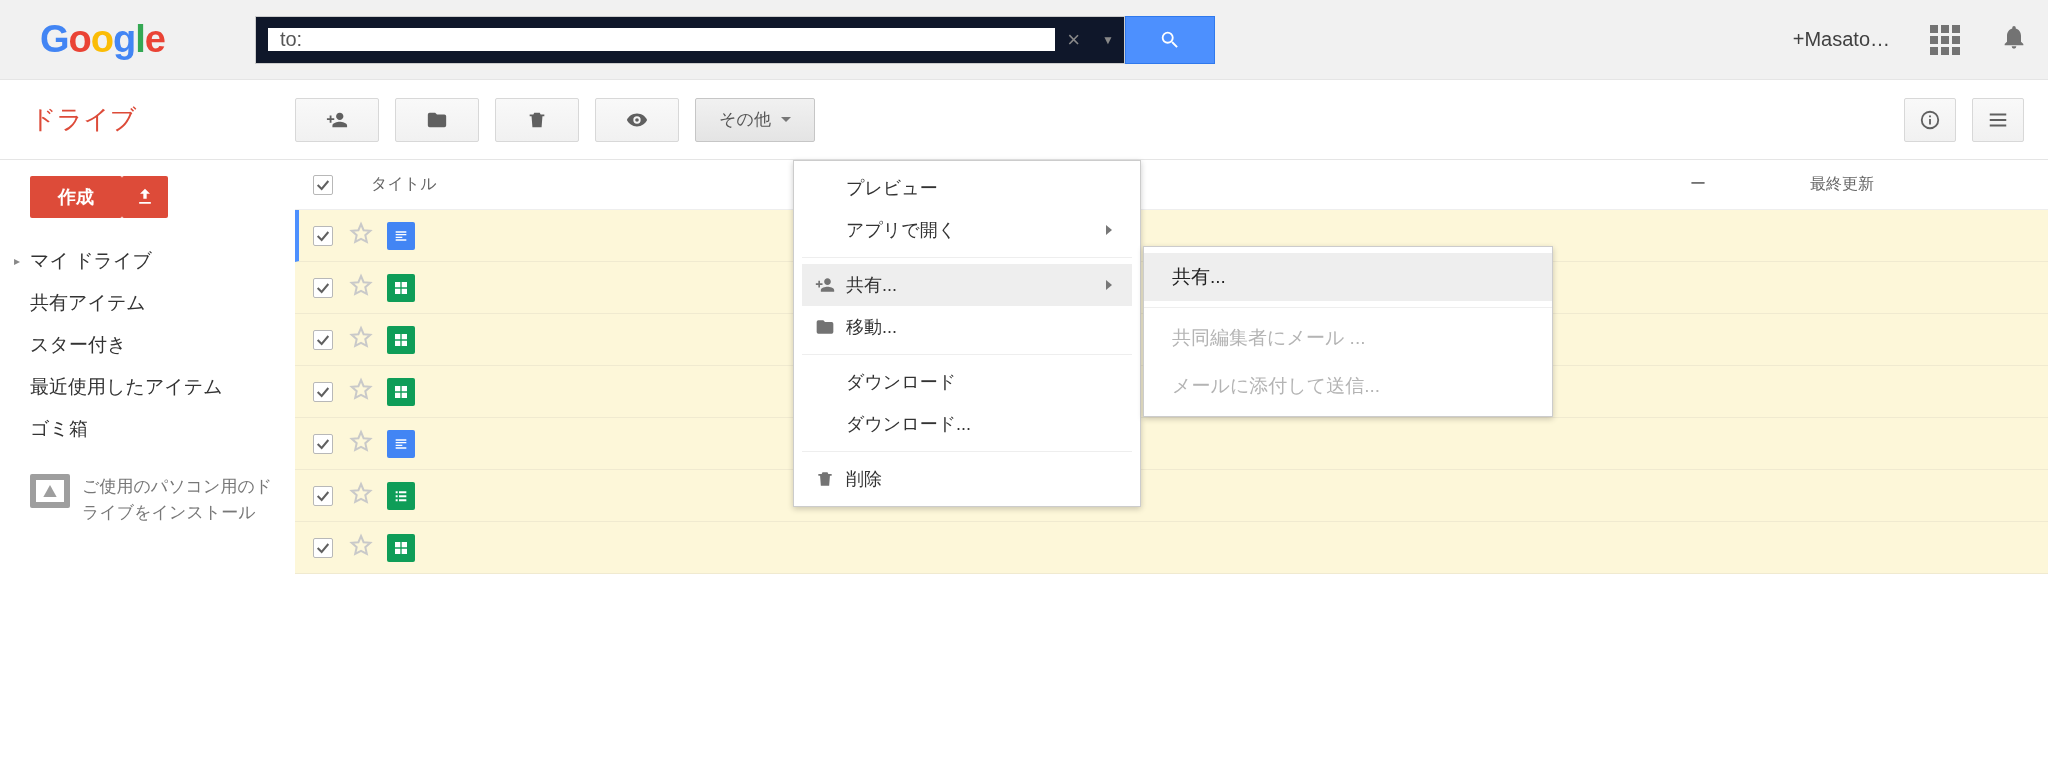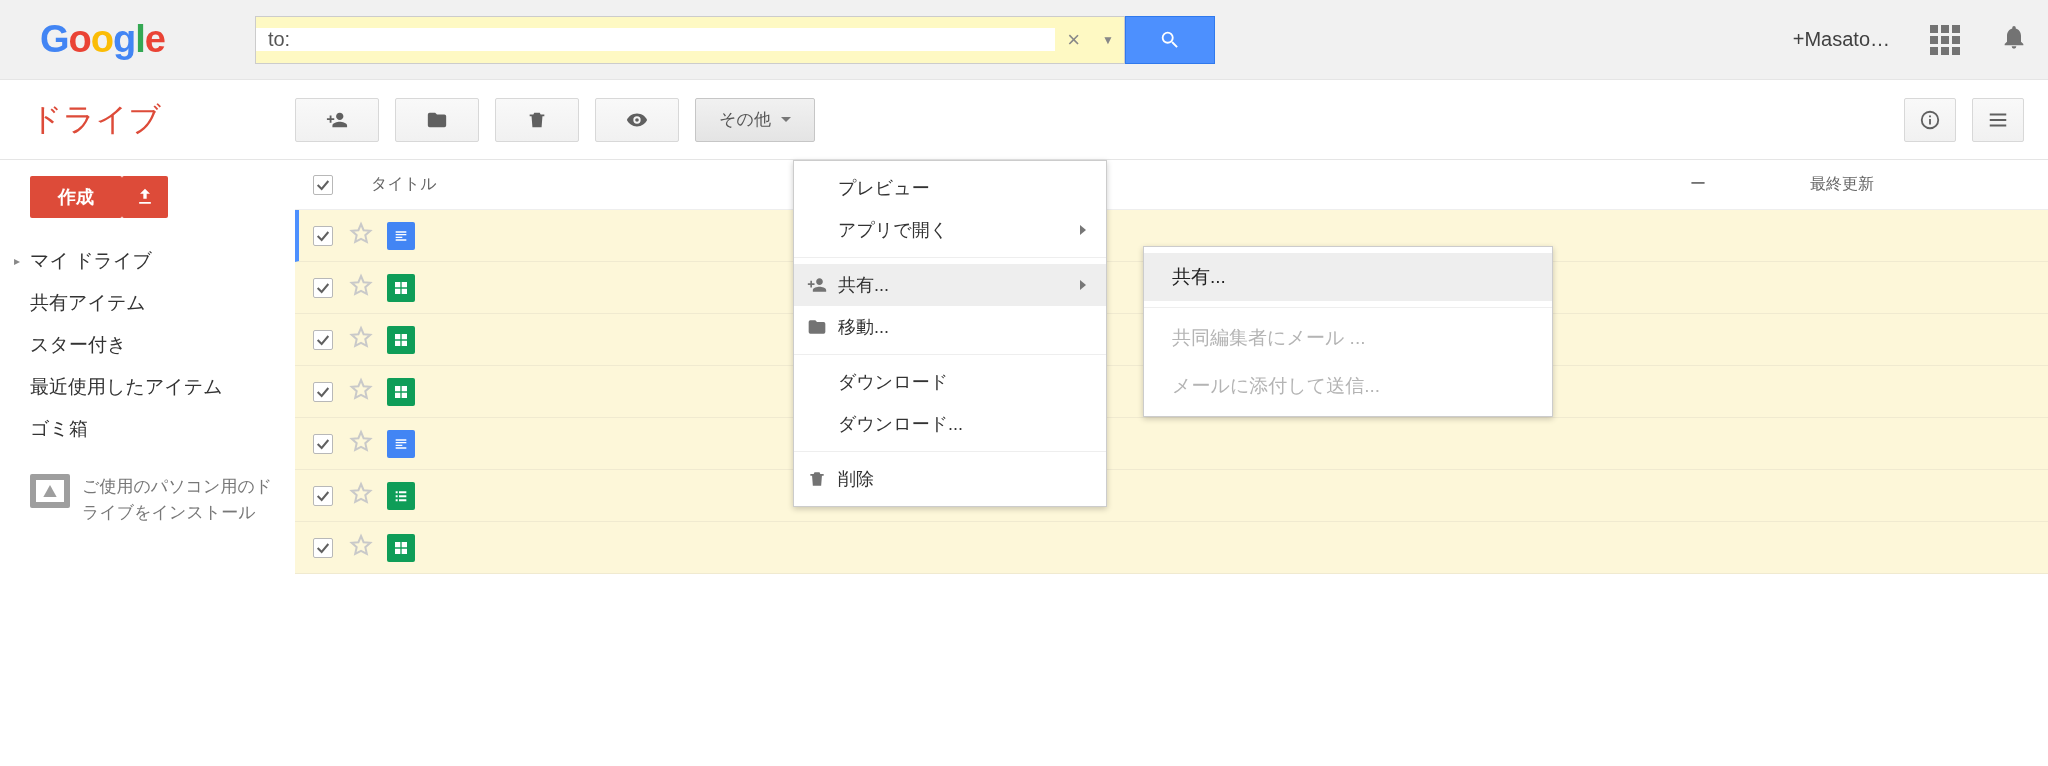--- a/index.html
+++ b/index.html
@@ -4,36 +4,36 @@
 <style>
   * { box-sizing: border-box; margin: 0; padding: 0; }
   body { font-family: Arial, "Hiragino Kaku Gothic Pro", "Meiryo", sans-serif; font-size: 17px; color: #222; background: #fff; width: 2048px; }
   
   
   .header { display: flex; align-items: center; height: 80px; background: #f1f1f1; border-bottom: 1px solid #e5e5e5; padding: 0 20px 0 40px; }
   .logo { font-size: 38px; font-weight: bold; letter-spacing: -1px; margin-right: 90px; }
   .logo .g1 { color:#4285F4; } .logo .o1 { color:#EA4335; } .logo .o2 { color:#FBBC05; }
   .logo .g2 { color:#4285F4; } .logo .l  { color:#34A853; } .logo .e  { color:#EA4335; }
   .search-wrap { display: flex; align-items: stretch; height: 48px; }
-  .search-box { display:flex; align-items:center; width: 870px; border:1px solid #ccc; background:#fef9c3; }
+  .search-box { display:flex; align-items:center; width: 870px; border:1px solid #ccc; background:#0f172a;padding-left:12px; }
   .search-box input { border:0; outline:0; font-size:20px; padding:0 12px; flex:1; color:#555; }
   .search-clear { color:#888; font-size:22px; padding:0 12px; cursor:pointer; }
   .search-drop { color:#888; font-size:12px; padding:0 10px; }
   .search-btn { width:90px; background:#4d90fe; border:1px solid #3079ed; display:flex; align-items:center; justify-content:center; cursor:pointer; }
   .search-btn svg { fill:#fff; width:22px; height:22px; }
   .hdr-spacer { flex:1; }
   .profile-link { color:#404040; font-size:20px; margin-right:40px; cursor:pointer; }
   .apps-grid { display:grid; grid-template-columns:repeat(3,8px); grid-auto-rows:8px; gap:3px; margin-right:40px; cursor:pointer; }
   .apps-grid span { background:#737373; }
   .bell { cursor:pointer; }
   .bell svg { width:28px; height:28px; fill:#737373; }
 
   
   .subheader { display:flex; align-items:center; height:80px; border-bottom:1px solid #e5e5e5; }
-  .product { width:295px; padding-left:30px; font-size:32px; color:#dd4b39; }
+  .product { width:295px; padding-left:30px; font-size:26px; color:#dd4b39; }
   .toolbar { display:flex; align-items:center; gap:16px; padding-left:0; flex:1; }
   .tbtn { height:44px; min-width:84px; border:1px solid #d8d8d8; background:linear-gradient(#f9f9f9,#f1f1f1); display:flex; align-items:center; justify-content:center; border-radius:2px; cursor:pointer; }
   .tbtn svg, .tbtn .ic { fill:#606060; color:#606060; width:22px; height:22px; }
   .tbtn.more { min-width:120px; gap:10px; font-size:17px; color:#555; background:linear-gradient(#f1f1f1,#e4e4e4); border-color:#c6c6c6;text-align:right; }
   .tbtn .caret { border-left:5px solid transparent; border-right:5px solid transparent; border-top:5px solid #777; }
   .toolbar-right { margin-left:auto; margin-right:24px; display:flex; gap:16px; }
   .tbtn.square { min-width:52px; }
 
   
   .content { display:flex; }
@@ -66,21 +66,21 @@
   .star svg { width:24px; height:24px; fill:none; stroke:#c9c9c9; stroke-width:2; }
   .ficon { width:28px; height:28px; border-radius:2px; margin-right:16px; display:flex; align-items:center; justify-content:center; }
   .ficon.doc { background:#4285f4; }
   .ficon.sheet { background:#0f9d58; }
   .ficon.form { background:#0f9d58; }
   .ficon svg { fill:#fff; width:16px; height:16px; }
   .fname { flex:1; color:#555; }
   .blur { filter: blur(4px); opacity:.55; background: linear-gradient(90deg,#eee3b8,#f5eecb); height:20px; border-radius:3px; width:60%; }
 
   
-  .menu { position:absolute; left:500px; top:0px; width:314px; background:#fff; border:1px solid #ccc; box-shadow:0 2px 6px rgba(0,0,0,.2); z-index:10; padding:6px 0; }
+  .menu { position:absolute; left:500px; top:0px; width:348px; background:#fff; border:1px solid #ccc; box-shadow:0 2px 6px rgba(0,0,0,.2); z-index:10; padding:6px 8px; }
   .menu .mi { display:flex; align-items:center; height:42px; padding:0 20px 0 44px; font-size:18px; color:#333; cursor:pointer; position:relative; }
   .menu .mi.hover { background:#eee; }
   .menu .mi .micon { position:absolute; left:12px; width:22px; height:22px; display:flex; align-items:center; justify-content:center; }
   .menu .mi .micon svg { fill:#737373; width:20px; height:20px; }
   .menu .mi .subarr { margin-left:auto; border-top:5px solid transparent; border-bottom:5px solid transparent; border-left:6px solid #777; }
   .menu hr { border:0; border-top:1px solid #eee; margin:6px 0; }
   
   .submenu { position:absolute; left:848px; top:86px; width:410px; background:#fff; border:1px solid #ccc; box-shadow:0 2px 6px rgba(0,0,0,.2); z-index:11; padding:6px 0; }
   .submenu .mi { display:flex; align-items:center; height:48px; padding:0 28px; font-size:19px; cursor:pointer; }
   .submenu .mi.hover { background:#eee; }

